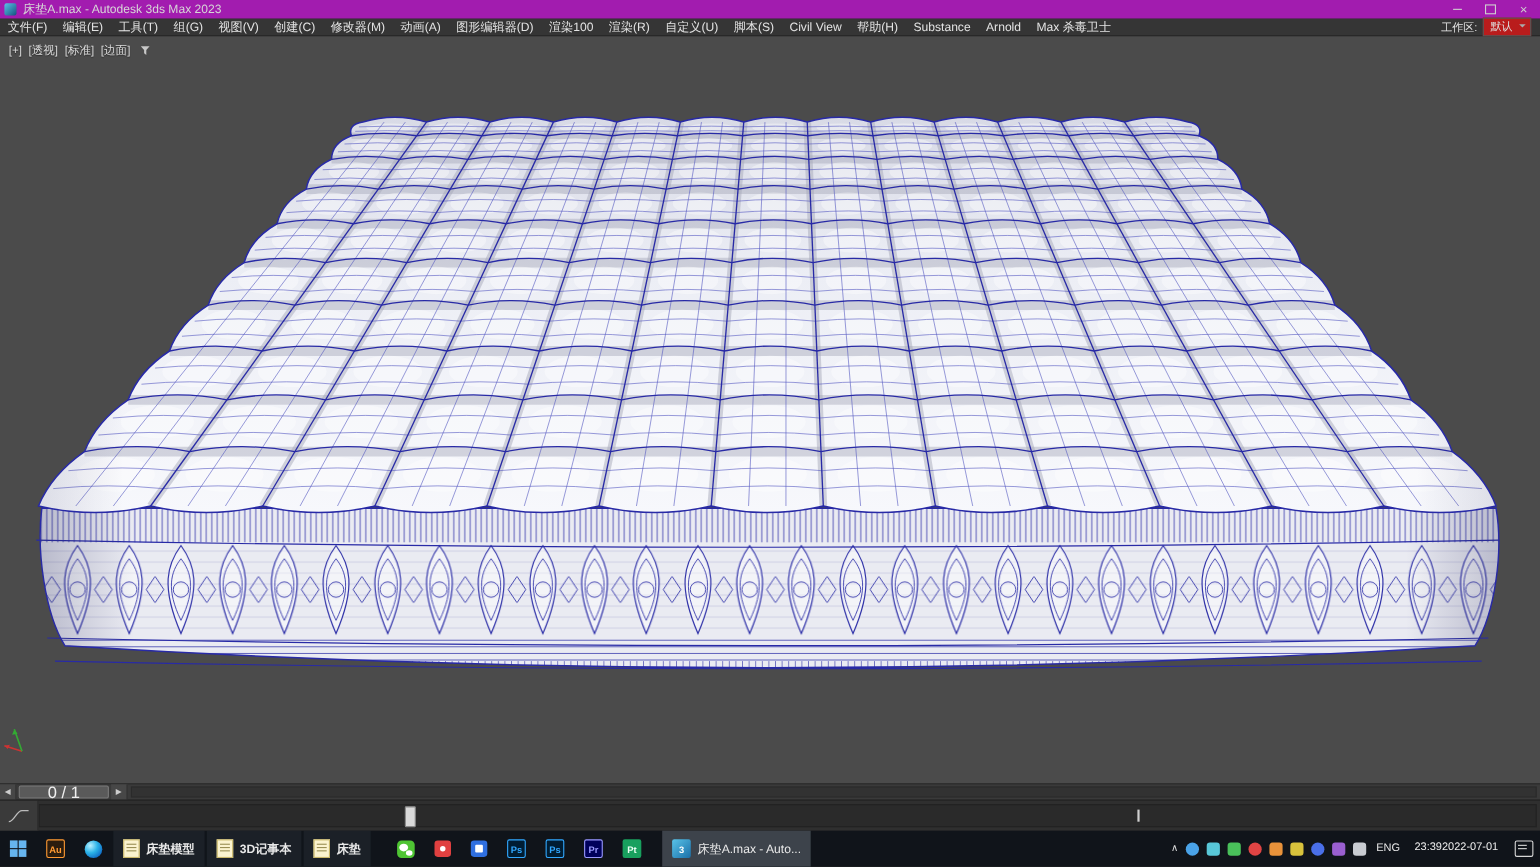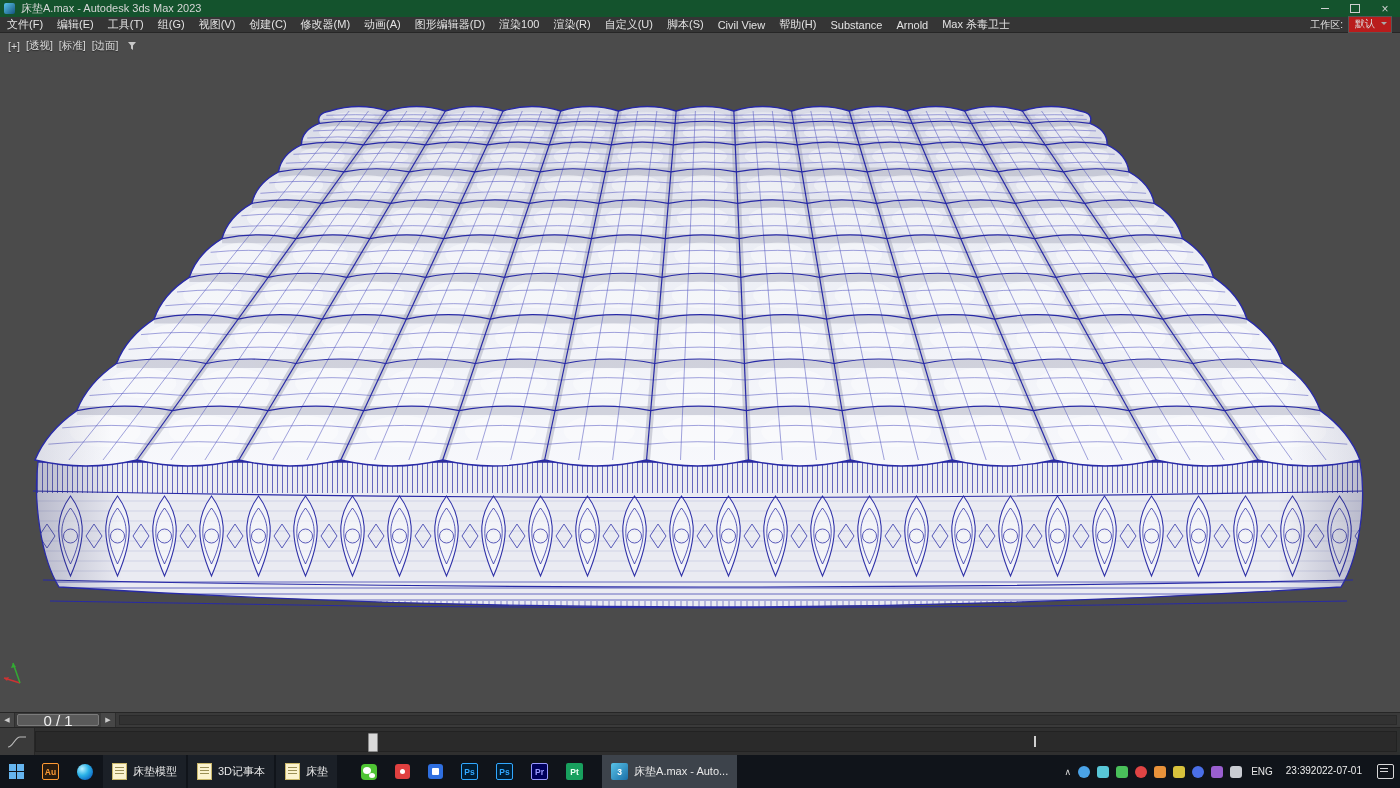--- a/index.html
+++ b/index.html
@@ -1,20 +1,20 @@
 <!DOCTYPE html>
 <html><head>
 <meta charset="utf-8">
 <style>
   html,body{margin:0;padding:0;}
   body{width:1400px;height:788px;overflow:hidden;background:#222;
        font-family:"Liberation Sans","DejaVu Sans",sans-serif;
        user-select:none;cursor:default;}
   
-  .titlebar{height:17px;background:#14532d;display:flex;align-items:center;
+  .titlebar{height:17px;background:#a21caf;display:flex;align-items:center;
             color:#d6d6d6;font-size:11px;padding-left:4px;}
   .appicon{width:11px;height:11px;border-radius:2px;margin-right:6px;
            background:linear-gradient(135deg,#59c3e8,#15537e);}
   .sp{flex:1;}
   .wbtn{width:30px;height:17px;display:flex;align-items:center;justify-content:center;color:#cfcfcf;}
   .g-min{width:8px;height:1px;background:#cfcfcf;display:block;}
   .g-max{width:8px;height:7px;border:1px solid #cfcfcf;display:block;}
   .g-close{font-size:12px;line-height:1;}
   
   .menubar{height:16px;background:#353535;border-bottom:1px solid #262626;
@@ -41,21 +41,21 @@
   .trackrow{height:28px;background:#2f2f2f;border-top:1px solid #242424;position:relative;box-sizing:border-box;}
   .tb-left{position:absolute;left:0;top:0;bottom:0;width:34px;background:#3a3a3a;border-right:1px solid #262626;
            display:flex;align-items:center;justify-content:center;}
   .tb-inner{position:absolute;left:35px;right:3px;top:3px;bottom:3px;background:#2a2a2a;border:1px solid #222;}
   .tb-marker{position:absolute;left:368px;top:5px;width:8px;height:17px;background:#d9d9d9;
              border:1px solid #8a8a8a;border-radius:1px;}
   .tb-tick{position:absolute;left:1034px;top:8px;width:2px;height:11px;background:#cfcfcf;}
   
   .taskbar{height:33px;background:#10141a;display:flex;align-items:stretch;color:#e8e8e8;font-size:11px;}
   .tb-btn{display:flex;align-items:center;justify-content:center;padding:0 9px;gap:6px;}
-  .tb-doc{max-width:118px;background:#1b2027;margin:0 1px;}
+  .tb-doc{max-width:118px;background:#1b2027;margin:0 1px;font-weight:bold;}
   .tb-doc span.lbl{overflow:hidden;text-overflow:ellipsis;white-space:nowrap;}
   .tb-active{background:#3d434b;margin-left:10px;max-width:140px;}
   .ic-win{display:grid;grid-template-columns:7px 7px;grid-template-rows:7px 7px;gap:1px;}
   .ic-win span{background:#66b5ef;display:block;}
   .ic-edge{width:16px;height:16px;border-radius:50%;
            background:radial-gradient(circle at 32% 30%,#b8f0ff,#2bb3e8 42%,#0b5fc0 85%);}
   .badge{width:17px;height:17px;display:flex;align-items:center;justify-content:center;
          font-size:8.5px;font-weight:bold;border-radius:2px;box-sizing:border-box;}
   .b-au{background:#2a1c0e;color:#ff9a33;border:1px solid #ff9a33;text-align:center;}
   .b-ps{background:#001d33;color:#31a8ff;border:1px solid #31a8ff;}

